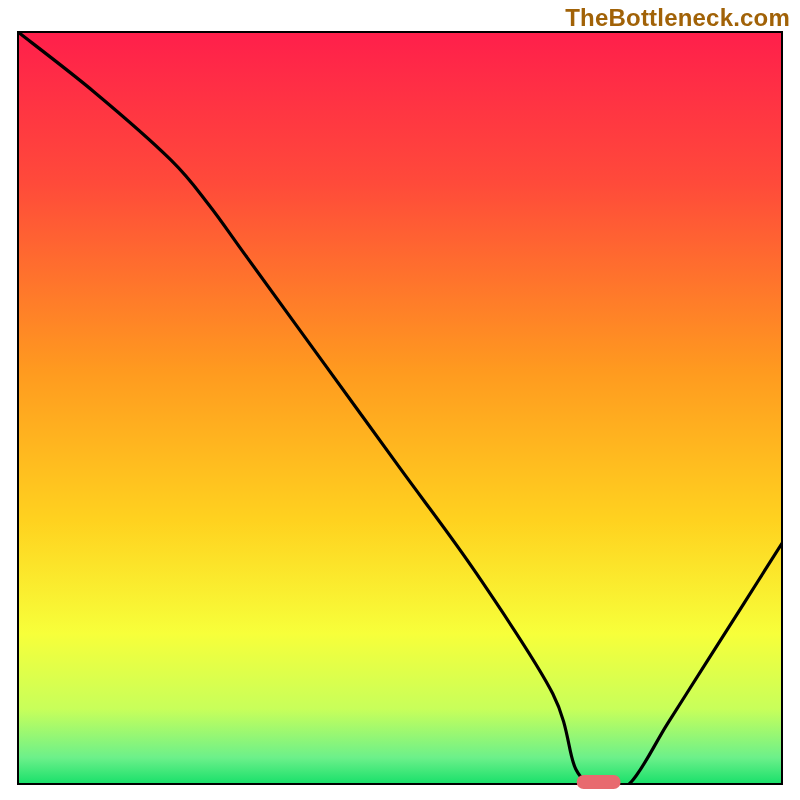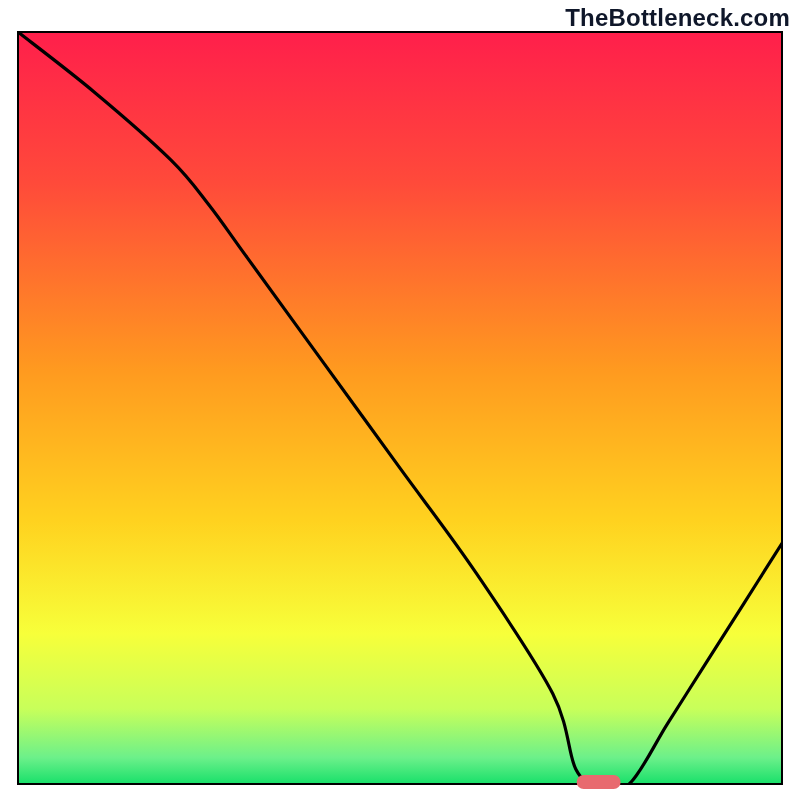--- a/index.html
+++ b/index.html
@@ -15,21 +15,21 @@
     width: 800px;
     height: 800px;
   }
   .watermark {
     position: absolute;
     top: 4px;
     right: 10px;
     font-family: Arial, Helvetica, sans-serif;
     font-size: 24px;
     font-weight: 600;
-    color: #0f172a;
+    color: #a16207;
     letter-spacing: 0.2px;
     user-select: none;
   }
   svg {
     position: absolute;
     top: 0;
     left: 0;
   }
 </style>
 </head>

